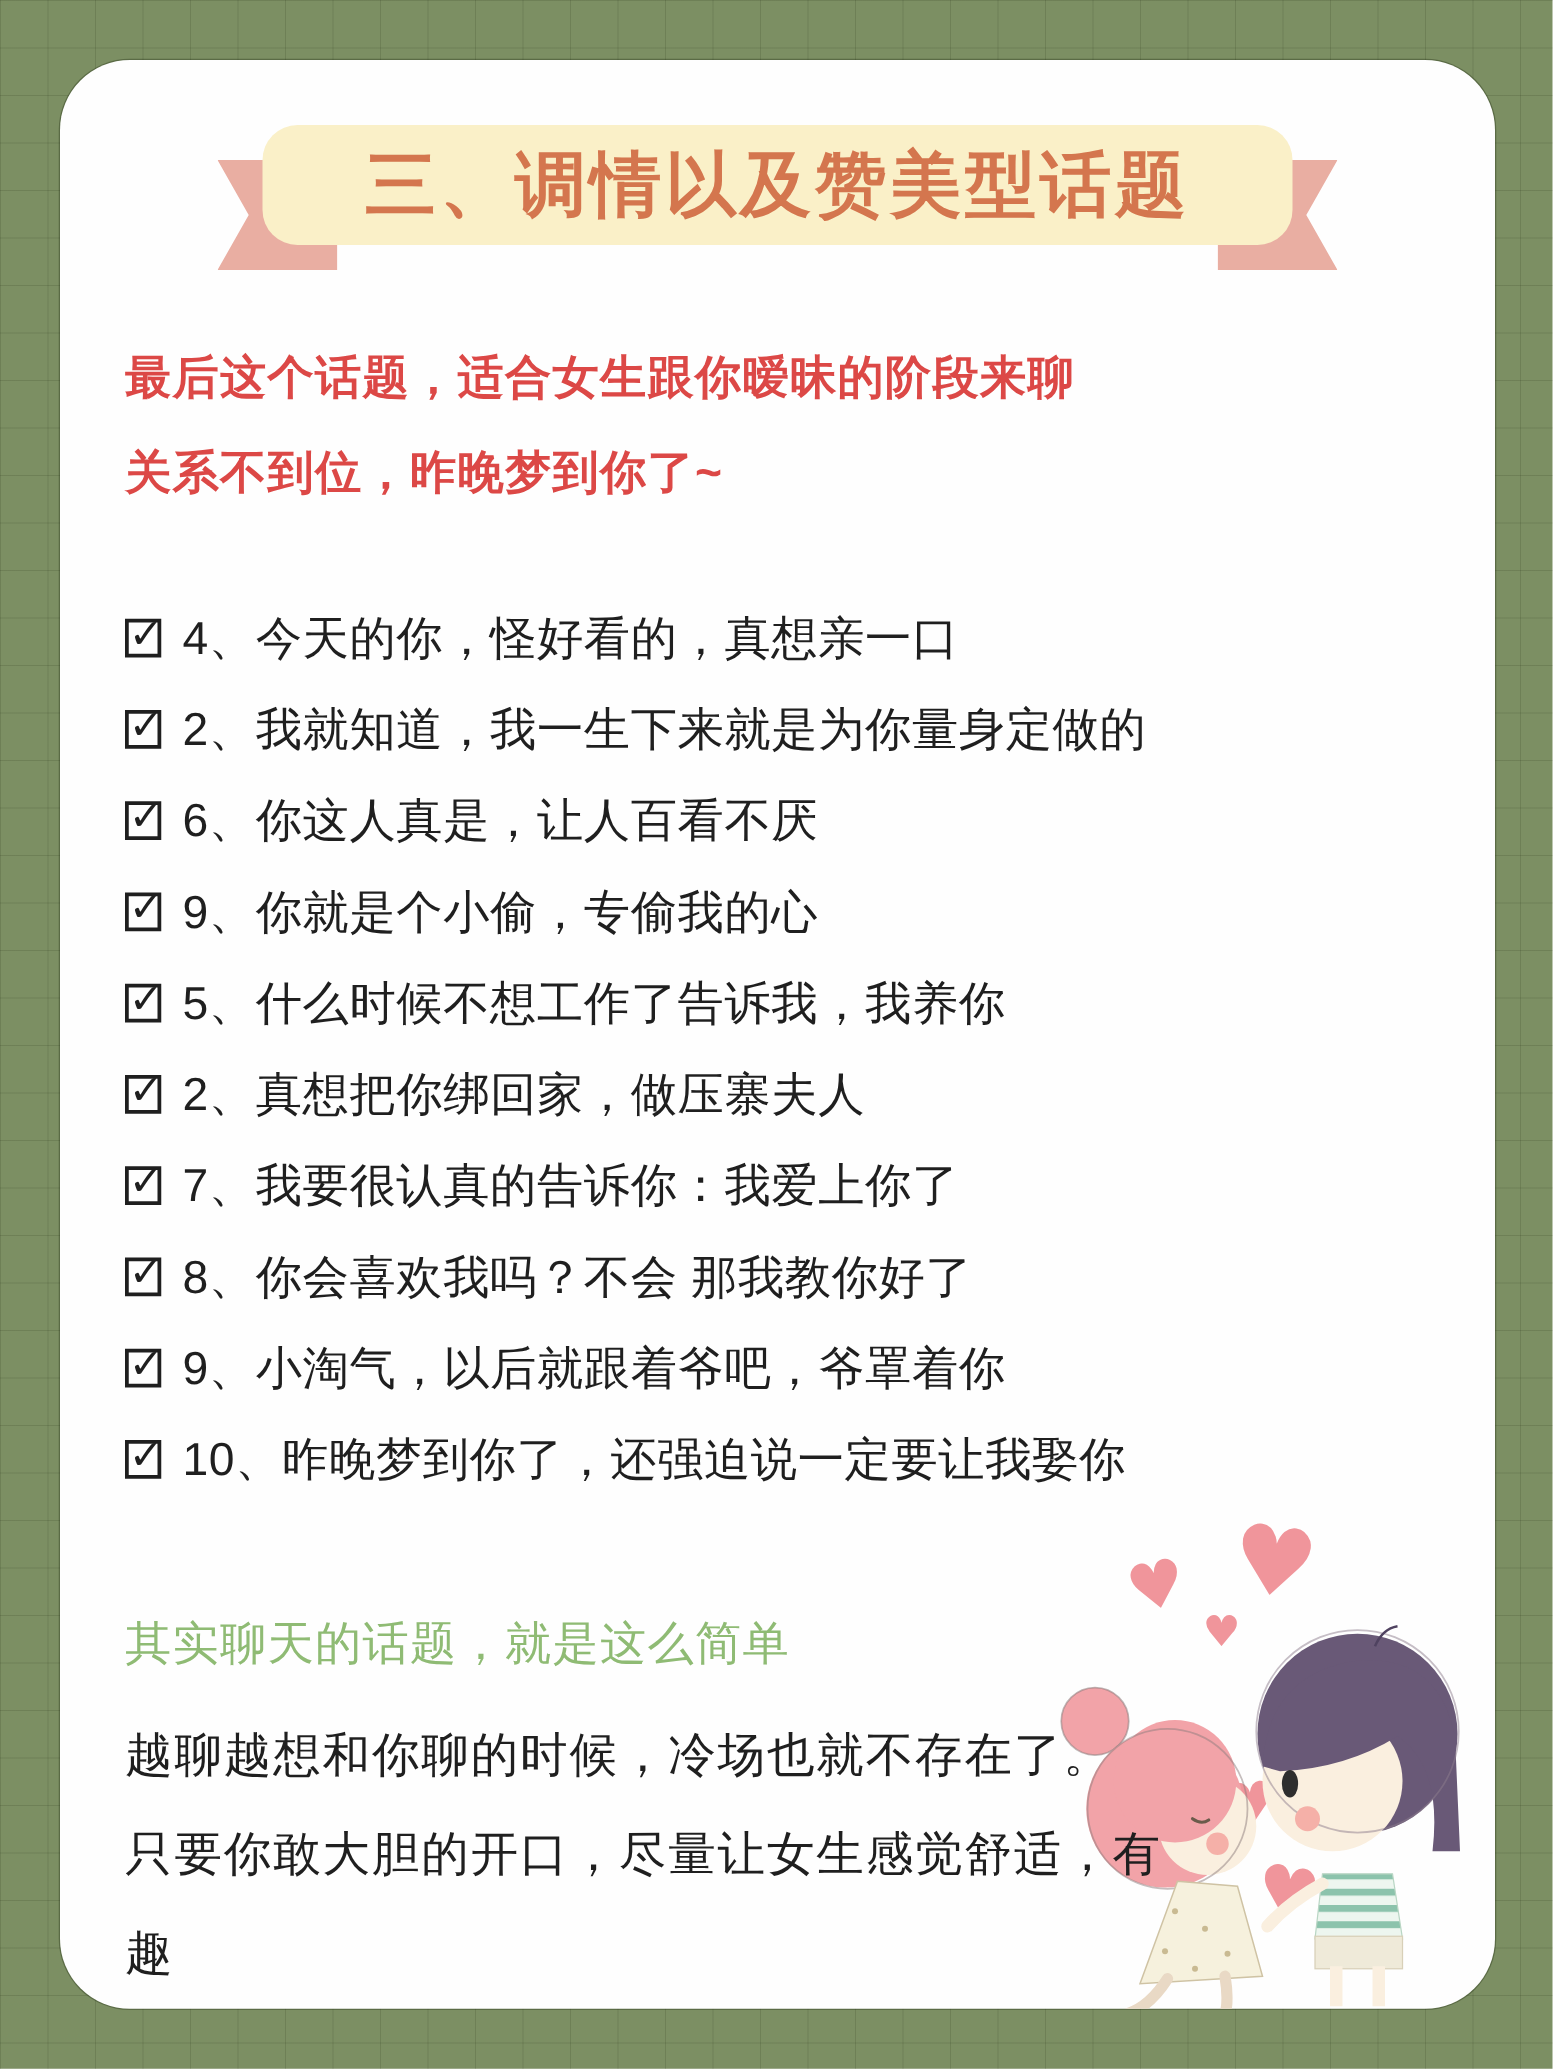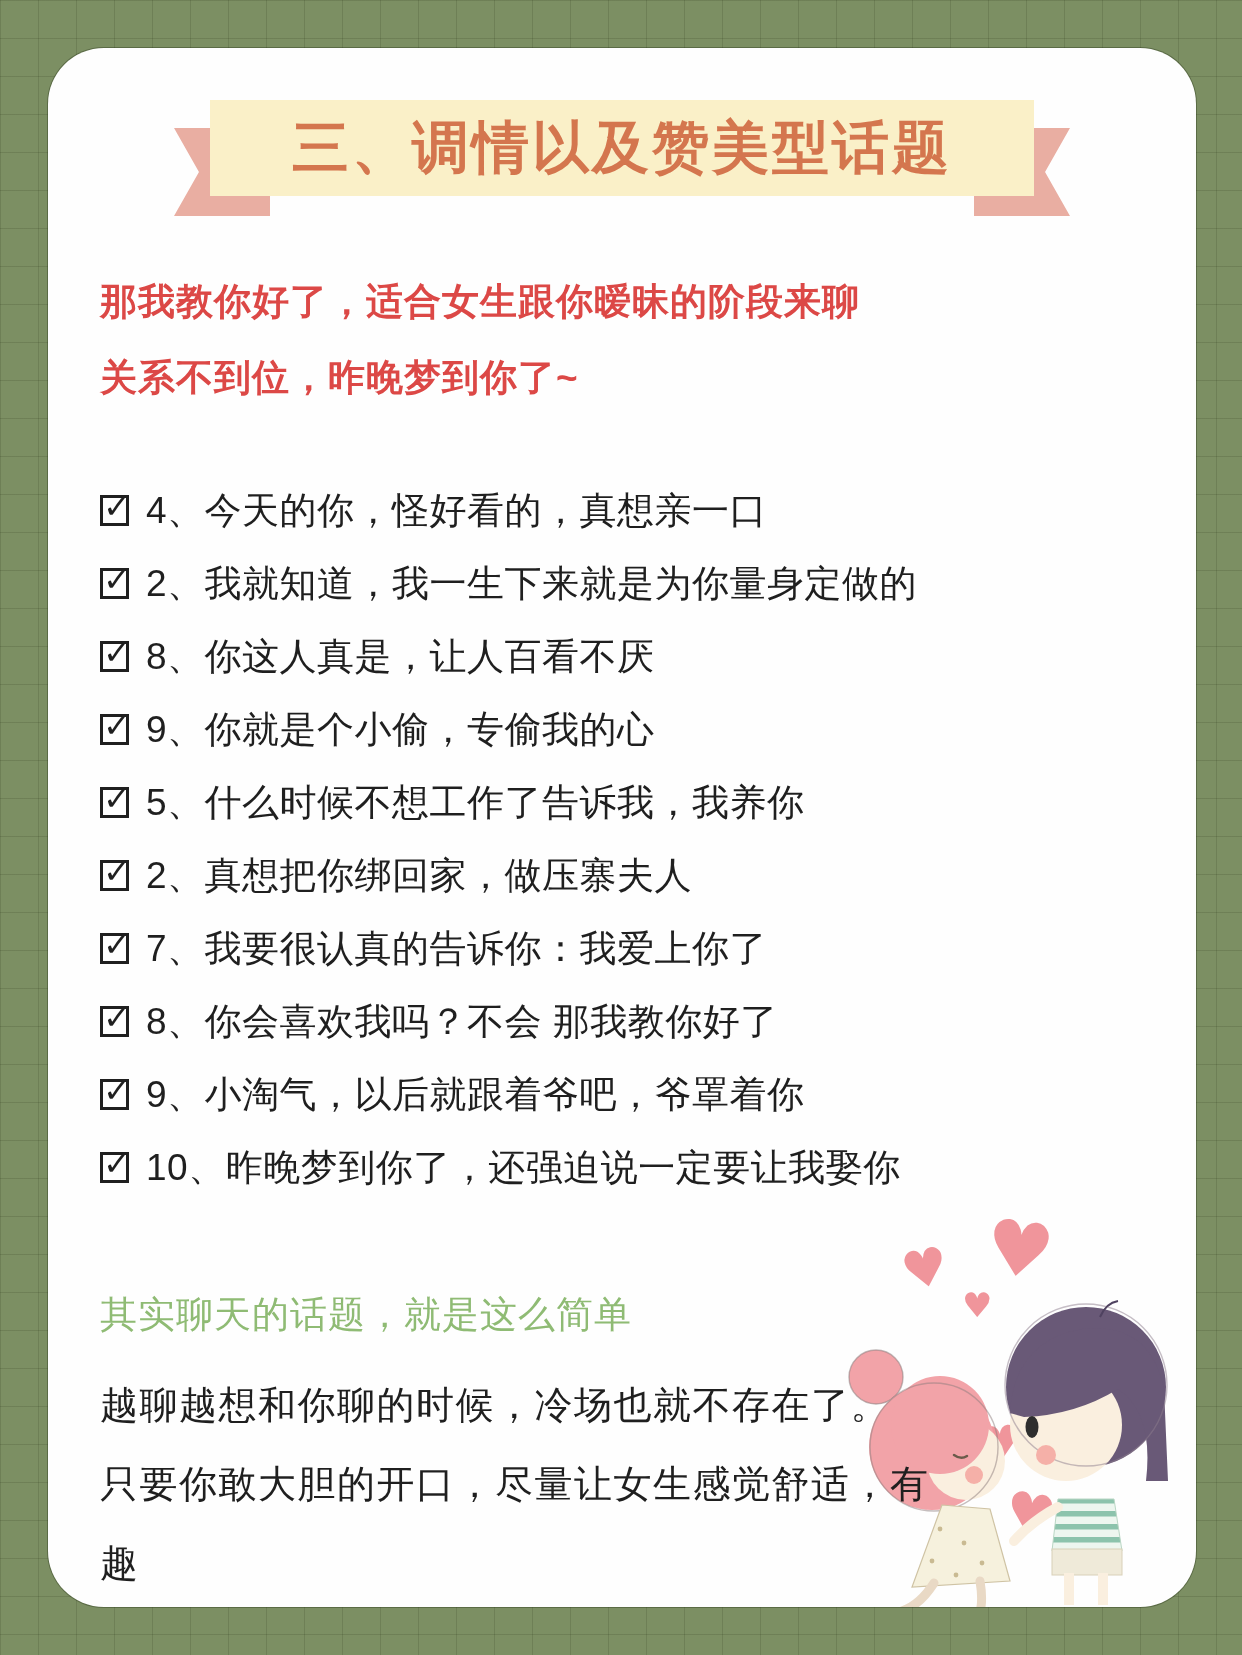--- a/index.html
+++ b/index.html
@@ -26,21 +26,21 @@
     overflow:hidden;
   }
   
   .banner-wrap{position:relative; width:884px; height:100px; margin:52px auto 0;}
   .ribbon-tail{position:absolute; top:28px; width:96px; height:88px; background:var(--ribbon);}
   .ribbon-tail.left{left:-6px;  clip-path:polygon(0 0,100% 0,100% 100%,0 100%,26% 50%);}
   .ribbon-tail.right{right:-6px; clip-path:polygon(0 0,100% 0,74% 50%,100% 100%,0 100%);}
   .banner{
     position:absolute; left:30px; right:30px; top:0; height:96px;
     background:var(--banner-bg);
-    display:flex; align-items:center; justify-content:center;
+    display:flex; align-items:center; justify-content:center;border-radius:28px;
   }
   .banner-title{
     font-size:57px; font-weight:bold; color:var(--banner-text); letter-spacing:3px; white-space:nowrap;
   }
   
   .intro{margin:64px 0 0 52px; color:var(--red); font-size:37px; font-weight:bold; line-height:76px; letter-spacing:1px;}
   
   .list{margin:58px 0 0 52px;}
   .row{display:flex; align-items:center; height:73px; font-size:37px; color:var(--ink); letter-spacing:0.5px; white-space:nowrap;}
   .cb{
@@ -66,42 +66,42 @@
 
   <div class="banner-wrap">
     <div class="ribbon-tail left"></div>
     <div class="ribbon-tail right"></div>
     <div class="banner">
       <span class="banner-title">三、调情以及赞美型话题</span>
     </div>
   </div>
 
   <div class="intro">
-    <div>那我教你好了，适合女生跟你暧昧的阶段来聊</div>
+    <div>最后这个话题，适合女生跟你暧昧的阶段来聊</div>
     <div>关系不到位，昨晚梦到你了~</div>
   </div>
 
   <div class="list">
     <div class="row">
       <span class="cb">
           <span class="tick">✓</span>
         </span>
       <span>4、今天的你，怪好看的，真想亲一口</span>
     </div>
     <div class="row">
       <span class="cb">
           <span class="tick">✓</span>
         </span>
       <span>2、我就知道，我一生下来就是为你量身定做的</span>
     </div>
     <div class="row">
       <span class="cb">
           <span class="tick">✓</span>
         </span>
-      <span>8、你这人真是，让人百看不厌</span>
+      <span>6、你这人真是，让人百看不厌</span>
     </div>
     <div class="row">
       <span class="cb">
           <span class="tick">✓</span>
         </span>
       <span>9、你就是个小偷，专偷我的心</span>
     </div>
     <div class="row">
       <span class="cb">
           <span class="tick">✓</span>

